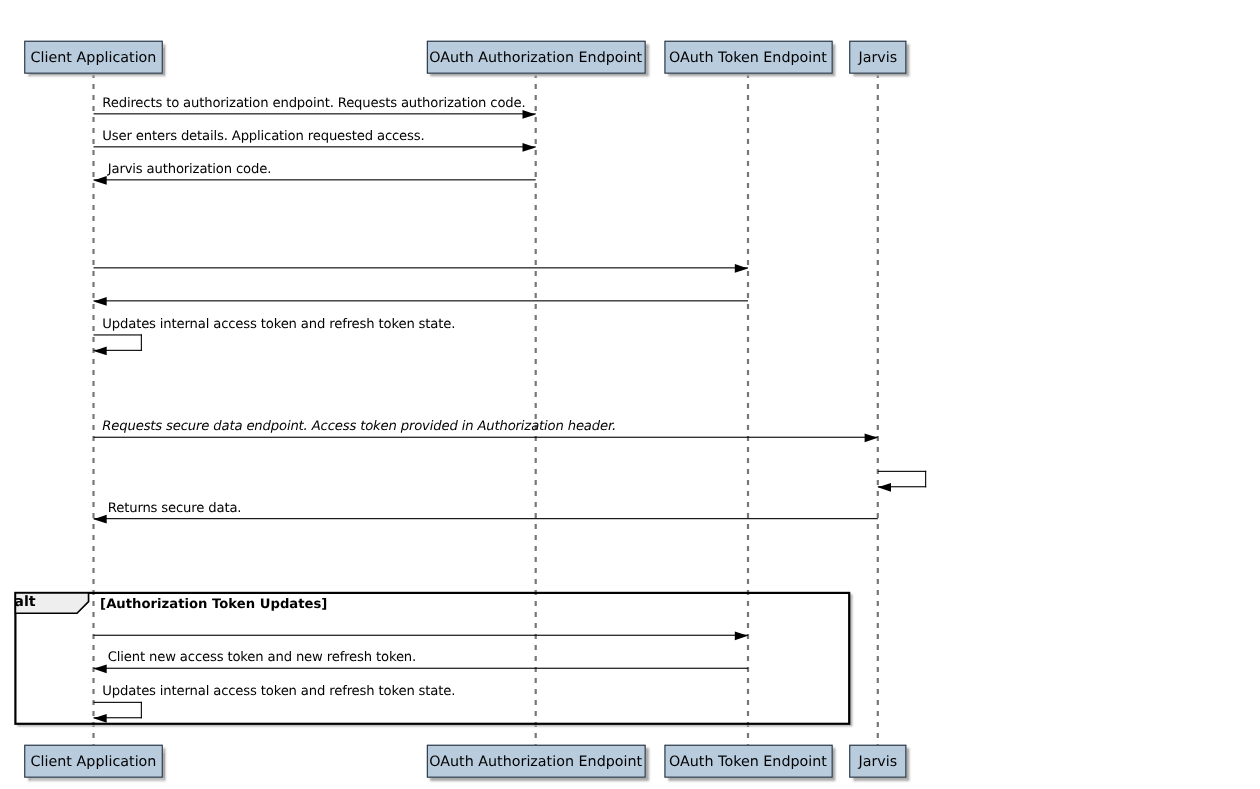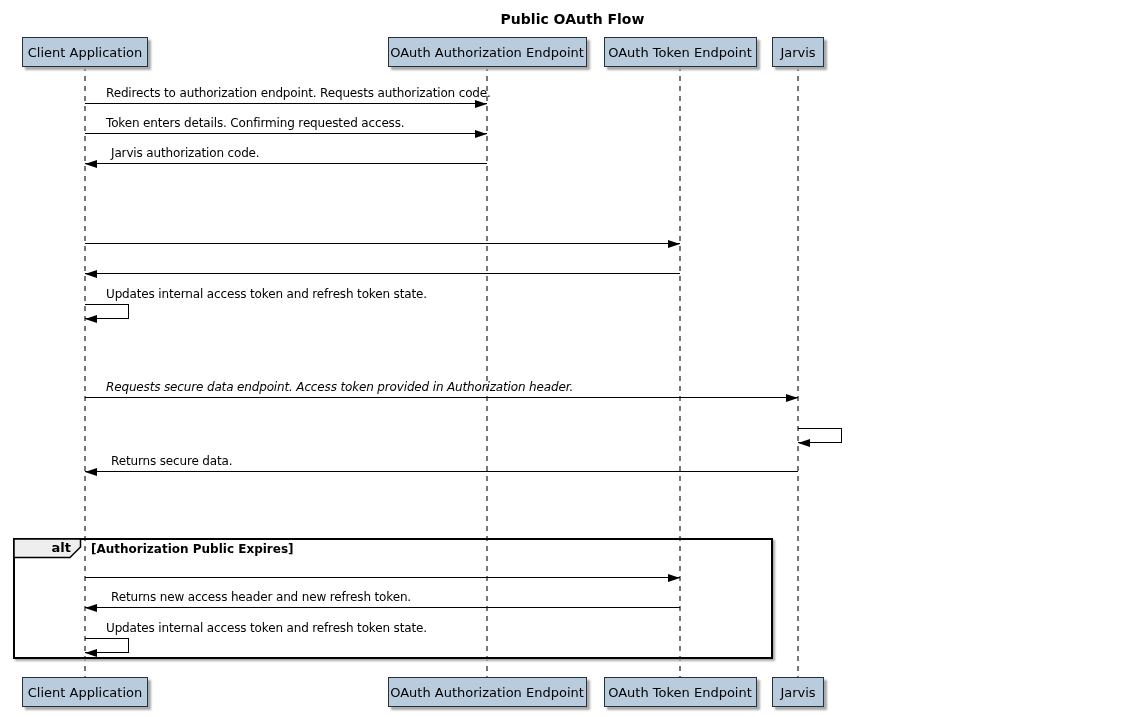--- a/index.html
+++ b/index.html
@@ -44,21 +44,20 @@
     background: repeating-linear-gradient(to bottom, var(--lifeline) 0 5px, transparent 5px 10px);
     z-index: 1;
   }
 
   .msg-label {
     position: absolute;
     font-size: 12px;
     letter-spacing: -0.15px;
     white-space: nowrap;
     z-index: 6;
-    margin-left: 13px;
   }
 
   .msg-line {
     position: absolute;
     height: 0;
     border-top: 1px solid var(--line);
     z-index: 6;
   }
 
   .self-loop {
@@ -83,61 +82,60 @@
     border: 2px solid var(--line);
     box-shadow: 2px 2px 2px var(--shadow);
     z-index: 5;
   }
   .alt-tab { position: absolute; left: -2px; top: -2px; }
   .alt-tab polygon { fill: var(--frame-tab-fill); stroke: var(--line); stroke-width: 1.5; }
   .alt-op {
     position: absolute;
     left: -2px; top: 0px;
     width: 58px;
-    text-align: right;
+    text-align: left;
     font-size: 13px;
     font-weight: bold;
   }
   .alt-cond {
     position: absolute;
     left: 76px; top: 2px;
     font-size: 12px;
     font-weight: bold;
     white-space: nowrap;
   }
 </style>
 </head>
 <body>
 
 <div class="canvas" id="diagram" style="width: 1145px; height: 717px;">
-  <div class="title">Public OAuth Flow</div>
 
   <div class="alt-frame" id="alt-frame" style="left: 13px; top: 538px; width: 760px; height: 121px;">
     <svg class="alt-tab" width="69" height="21" viewBox="0 0 69 21">
       <polygon points="1,1 67.5,1 67.5,9 57,19.5 1,19.5"></polygon>
     </svg>
     <span class="alt-op">alt</span>
-    <span class="alt-cond">[Authorization Public Expires]</span>
+    <span class="alt-cond">[Authorization Token Updates]</span>
   </div>
 <div class="pbox" style="left: 22px; top: 37px; width: 126px; height: 30px;">Client Application</div>
     <div class="pbox" style="left: 22px; top: 677px; width: 126px; height: 30px;">Client Application</div>
     <div class="lifeline" style="left: 84px; top: 66px; height: 612px;"></div>
     <div class="pbox" style="left: 387.5px; top: 37px; width: 199px; height: 30px;">OAuth Authorization Endpoint</div>
     <div class="pbox" style="left: 387.5px; top: 677px; width: 199px; height: 30px;">OAuth Authorization Endpoint</div>
     <div class="lifeline" style="left: 486px; top: 66px; height: 612px;"></div>
     <div class="pbox" style="left: 603.5px; top: 37px; width: 153px; height: 30px;">OAuth Token Endpoint</div>
     <div class="pbox" style="left: 603.5px; top: 677px; width: 153px; height: 30px;">OAuth Token Endpoint</div>
     <div class="lifeline" style="left: 679px; top: 66px; height: 612px;"></div>
     <div class="pbox" style="left: 772px; top: 37px; width: 52px; height: 30px;">Jarvis</div>
     <div class="pbox" style="left: 772px; top: 677px; width: 52px; height: 30px;">Jarvis</div>
     <div class="lifeline" style="left: 797px; top: 66px; height: 612px;"></div>
     <div class="msg-label" style="left: 93px; top: 86px;">Redirects to authorization endpoint. Requests authorization code.</div>
     <div class="msg-line" style="left: 85px; top: 103px; width: 402px;"></div>
     <div class="arrow-right" style="left: 475px; top: 99.5px;"></div>
-    <div class="msg-label" style="left: 93px; top: 116px;">Token enters details. Confirming requested access.</div>
+    <div class="msg-label" style="left: 93px; top: 116px;">User enters details. Application requested access.</div>
     <div class="msg-line" style="left: 85px; top: 133px; width: 402px;"></div>
     <div class="arrow-right" style="left: 475px; top: 129.5px;"></div>
     <div class="msg-label" style="left: 98px; top: 146px;">Jarvis authorization code.</div>
     <div class="msg-line" style="left: 85px; top: 163px; width: 402px;"></div>
     <div class="arrow-left" style="left: 85px; top: 159.5px;"></div>
     <div class="msg-line" style="left: 85px; top: 243px; width: 595px;"></div>
     <div class="arrow-right" style="left: 668px; top: 239.5px;"></div>
     <div class="msg-line" style="left: 85px; top: 273px; width: 595px;"></div>
     <div class="arrow-left" style="left: 85px; top: 269.5px;"></div>
     <div class="msg-label" style="left: 93px; top: 287px;">Updates internal access token and refresh token state.</div>
@@ -146,19 +144,19 @@
     <div class="msg-label" style="left: 93px; top: 380px; font-style: italic;">Requests secure data endpoint. Access token provided in Authorization header.</div>
     <div class="msg-line" style="left: 85px; top: 397px; width: 713px;"></div>
     <div class="arrow-right" style="left: 786px; top: 393.5px;"></div>
     <div class="self-loop" style="left: 798px; top: 428px; width: 44px; height: 15px;"></div>
     <div class="arrow-left" style="left: 798px; top: 438.5px;"></div>
     <div class="msg-label" style="left: 98px; top: 454px;">Returns secure data.</div>
     <div class="msg-line" style="left: 85px; top: 471px; width: 713px;"></div>
     <div class="arrow-left" style="left: 85px; top: 467.5px;"></div>
     <div class="msg-line" style="left: 85px; top: 577px; width: 595px;"></div>
     <div class="arrow-right" style="left: 668px; top: 573.5px;"></div>
-    <div class="msg-label" style="left: 98px; top: 590px;">Returns new access header and new refresh token.</div>
+    <div class="msg-label" style="left: 98px; top: 590px;">Client new access token and new refresh token.</div>
     <div class="msg-line" style="left: 85px; top: 607px; width: 595px;"></div>
     <div class="arrow-left" style="left: 85px; top: 603.5px;"></div>
     <div class="msg-label" style="left: 93px; top: 621px;">Updates internal access token and refresh token state.</div>
     <div class="self-loop" style="left: 85px; top: 638px; width: 44px; height: 15px;"></div>
     <div class="arrow-left" style="left: 85px; top: 648.5px;"></div>
   </div>
 
 </body></html>

